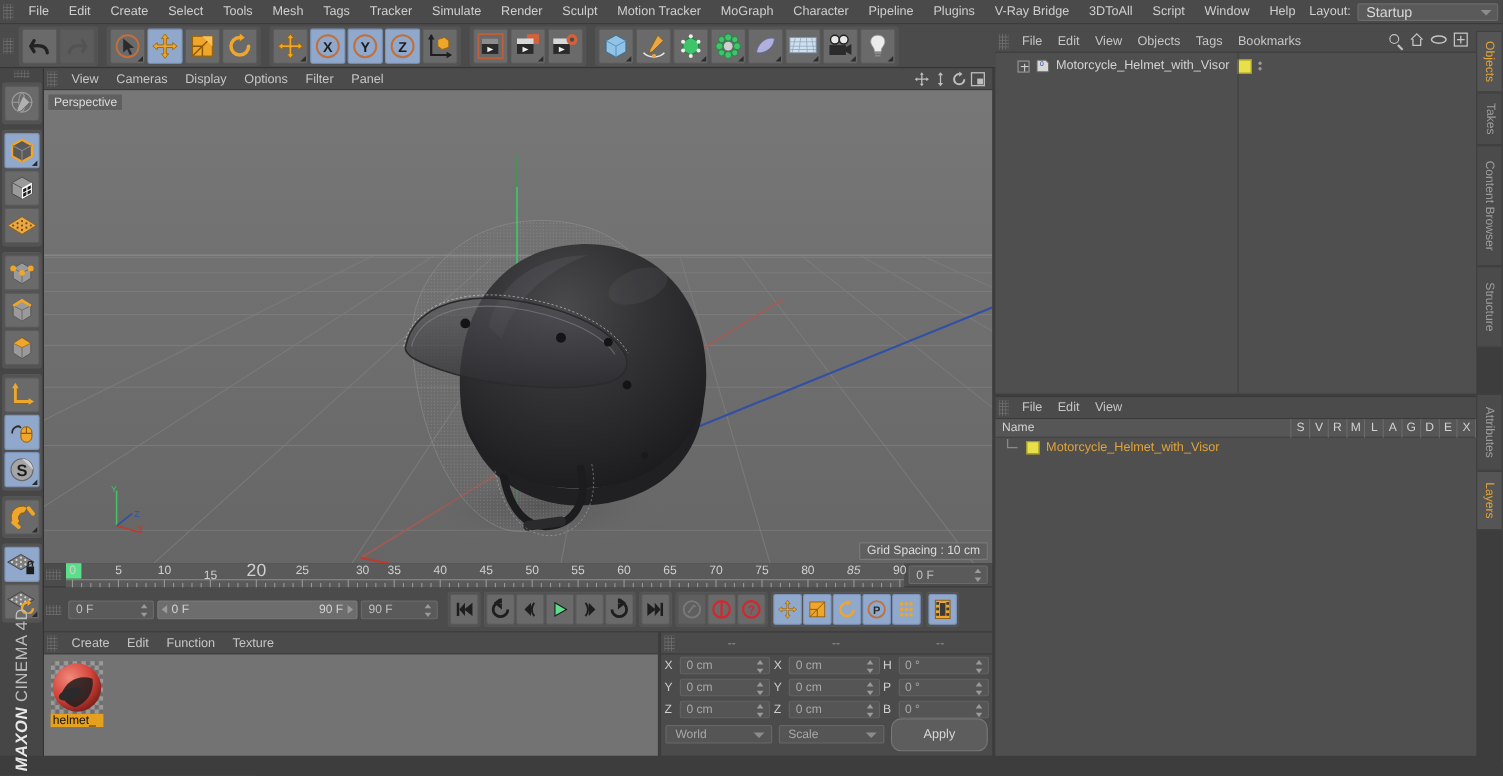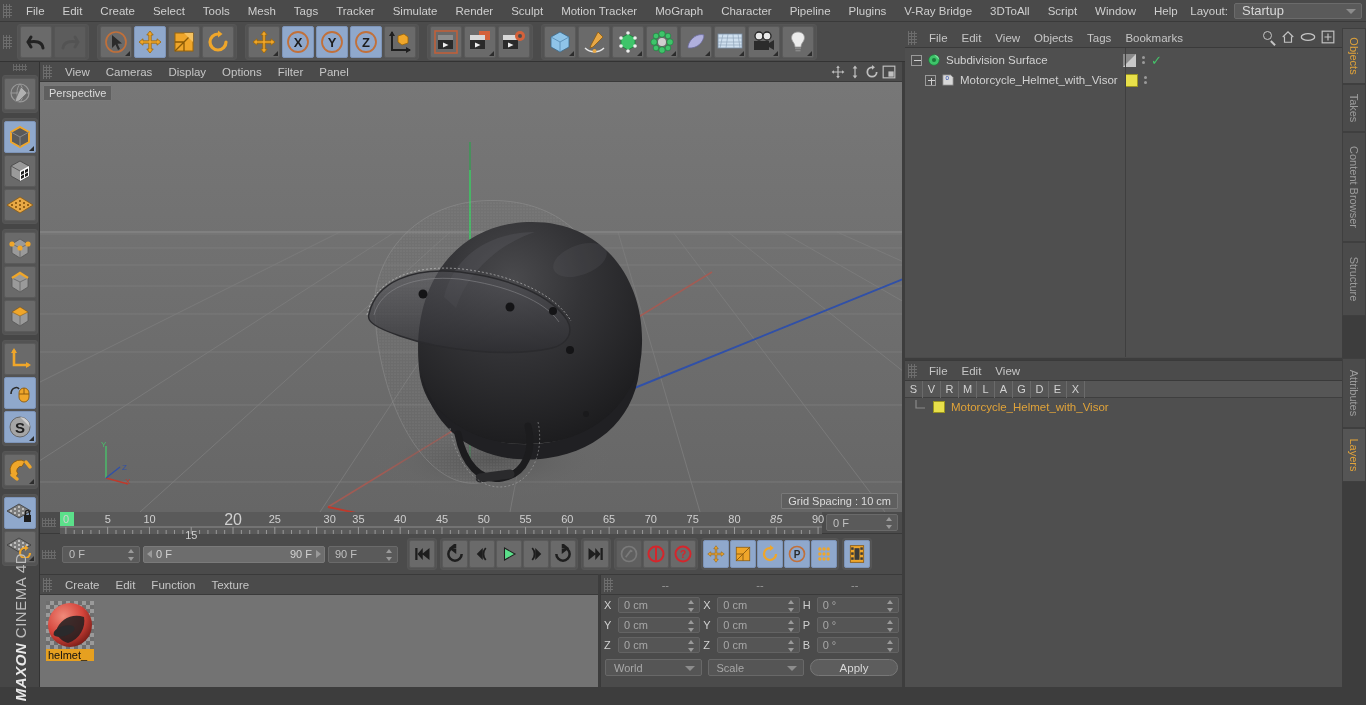--- a/index.html
+++ b/index.html
@@ -144,21 +144,21 @@
   .coords .hdr .dash { flex:1; text-align:center; color:#9a9a9a; font-size:11px; }
   .crow { display:flex; align-items:center; height:20px; padding:0 3px; gap:3px; }
   .clab { width:11px; font-size:11px; color:#d0d0d0; text-align:left; }
   .cfield { flex:1; height:16px; background:#555; border:1px solid #636363; border-radius:2px;
      color:#a8a8a8; font-size:11px; display:flex; align-items:center; padding-left:5px; position:relative; }
   .crow3 { display:flex; align-items:center; height:22px; padding:3px 4px 0 4px; gap:6px; }
   .csel { flex:1; height:17px; background:#555; border:1px solid #686868; border-radius:2px;
      color:#a8a8a8; font-size:11px; display:flex; align-items:center; padding-left:8px; position:relative; }
   .csel .arrow { position:absolute; right:6px; top:6px;
      border-left:5px solid transparent; border-right:5px solid transparent; border-top:5px solid #8c8c8c; }
-  .applybtn { width:88px; height:17px; background:#5d5d5d; border:1px solid #777; border-radius:9px;
+  .applybtn { width:88px; height:30px; background:#5d5d5d; border:1px solid #777; border-radius:9px;
      color:#d8d8d8; font-size:11.5px; display:flex; align-items:center; justify-content:center; }
 
   
   .objmgr { position:absolute; left:905px; top:28px; width:437px; height:330px; background:#4b4b4b; }
   .omhdr { height:20px; display:flex; align-items:center; border-bottom:1px solid #3a3a3a; }
   .omhdr .mi { padding:0 7px; line-height:20px; font-size:11.5px; color:#c6c6c6; }
   .omicons { margin-left:auto; display:flex; align-items:center; gap:5px; padding-right:7px; }
   .ombody { height:309px; background:#4f4f4f; position:relative; padding-top:2px;}
   .otrow { height:20px; display:flex; align-items:center; position:relative; font-size:11.5px; }
   .otrow .cols { position:absolute; right:180px; top:0; height:20px; display:flex; align-items:center; gap:6px; }
@@ -812,21 +812,21 @@
               <path d="M750.3333333333334 18 V22"></path>
               <path d="M758.8888888888889 18 V22"></path>
               <path d="M767.4444444444445 18 V22"></path>
               <path d="M776 15 V22"></path>
             </g>
         </svg>
         <div id="tick-labels" style="position: absolute; left: 4px; right: 6px; top: 0px; height: 15px;">
             <span style="position:absolute;left:calc(0% - 10px);top:0;width:24px;text-align:center;font-size:11px;color:#d0d0d0;line-height:15px;">0</span>
             <span style="position:absolute;left:calc(5.555555555555555% - 10px);top:0;width:24px;text-align:center;font-size:11px;color:#d0d0d0;line-height:15px;">5</span>
             <span style="position:absolute;left:calc(11.11111111111111% - 10px);top:0;width:24px;text-align:center;font-size:11px;color:#d0d0d0;line-height:15px;">10</span>
-            <span style="position:absolute;left:calc(16.666666666666664% - 10px);top:16px;width:24px;text-align:center;font-size:11px;color:#d0d0d0;line-height:15px;">15</span>
+            <span style="position:absolute;left:calc(16.666666666666664% - 10px);top:4px;width:24px;text-align:center;font-size:11px;color:#d0d0d0;line-height:15px;">15</span>
             <span style="position:absolute;left:calc(22.22222222222222% - 10px);top:0;width:24px;text-align:center;font-size:16px;color:#d0d0d0;line-height:15px;">20</span>
             <span style="position:absolute;left:calc(27.77777777777778% - 10px);top:0;width:24px;text-align:center;font-size:11px;color:#d0d0d0;line-height:15px;">25</span>
             <span style="position:absolute;left:calc(33.33333333333333% - 10px);top:0;width:24px;text-align:center;font-size:11px;color:#d0d0d0;line-height:15px;margin-left:13px;">30</span>
             <span style="position:absolute;left:calc(38.88888888888889% - 10px);top:0;width:24px;text-align:center;font-size:11px;color:#d0d0d0;line-height:15px;">35</span>
             <span style="position:absolute;left:calc(44.44444444444444% - 10px);top:0;width:24px;text-align:center;font-size:11px;color:#d0d0d0;line-height:15px;">40</span>
             <span style="position:absolute;left:calc(50% - 10px);top:0;width:24px;text-align:center;font-size:11px;color:#d0d0d0;line-height:15px;">45</span>
             <span style="position:absolute;left:calc(55.55555555555556% - 10px);top:0;width:24px;text-align:center;font-size:11px;color:#d0d0d0;line-height:15px;">50</span>
             <span style="position:absolute;left:calc(61.111111111111114% - 10px);top:0;width:24px;text-align:center;font-size:11px;color:#d0d0d0;line-height:15px;">55</span>
             <span style="position:absolute;left:calc(66.66666666666666% - 10px);top:0;width:24px;text-align:center;font-size:11px;color:#d0d0d0;line-height:15px;">60</span>
             <span style="position:absolute;left:calc(72.22222222222221% - 10px);top:0;width:24px;text-align:center;font-size:11px;color:#d0d0d0;line-height:15px;">65</span>
@@ -1124,44 +1124,20 @@
         <div>
           <svg width="14" height="14" viewBox="0 0 24 24">
               <rect x="2" y="2" width="20" height="20" fill="none" stroke="#c4c4c4" stroke-width="2"></rect>
               <path d="M12 6 V18 M6 12 H18" stroke="#c4c4c4" stroke-width="2"></path>
             </svg>
         </div>
       </div>
     </div>
 
     <div class="ombody">
-      <div class="otrow" style="padding-left:6px;">
-        <span class="plusbox"></span>
-        <span style="margin:0 5px 0 5px;display:flex;">
-          <svg width="14" height="14" viewBox="0 0 24 24">
-              <circle cx="12" cy="12" r="9" fill="#3ec46a" stroke="#1a7c3a" stroke-width="1.2"></circle>
-              <path d="M12 3 A9 9 0 0 1 21 12" fill="#7ce09c"></path>
-              <circle cx="12" cy="12" r="3.5" fill="#1d7a3c"></circle>
-            </svg>
-        </span>
-        <span style="color:#d2d2d2;">Subdivision Surface</span>
-        <span class="cols">
-          <span style="display:flex;">
-            <svg width="13" height="13" viewBox="0 0 14 14">
-                <rect width="14" height="14" fill="#8a8a8a"></rect>
-                <path d="M0 14 L14 0 L14 14 Z" fill="#c8c8c8"></path>
-              </svg>
-          </span>
-          <span style="display:flex;flex-direction:column;gap:2px;">
-            <i style="width:3px;height:3px;background:#9a9a9a;border-radius:50%;display:block;"></i>
-            <i style="width:3px;height:3px;background:#9a9a9a;border-radius:50%;display:block;"></i>
-          </span>
-          <span style="color:#44c46a;font-size:13px;line-height:1;">✓</span>
-        </span>
-      </div>
 
       <div class="otrow" style="padding-left:20px;">
         <span class="plusbox plus"></span>
         <span style="margin:0 5px 0 5px;display:flex;">
           <svg width="14" height="14" viewBox="0 0 16 16">
               <path d="M2 2 H11 L14 5 V14 H2 Z" fill="#d8d8d8" stroke="#6a6a6a" stroke-width="1"></path>
               <text x="5" y="8" font-size="7" fill="#2244aa" font-family="Liberation Sans, sans-serif">0</text>
             </svg>
         </span>
         <span style="color:#d2d2d2;">Motorcycle_Helmet_with_Visor</span>
@@ -1179,20 +1155,21 @@
   </div>
 
   <div class="laymgr">
     <div class="lmhdr">
       <div class="gripper"></div>
       <div class="mi">File</div>
       <div class="mi">Edit</div>
       <div class="mi">View</div>
     </div>
     <div class="lmcols">
+      <div class="name">Name</div>
       <div class="c">S</div>
       <div class="c">V</div>
       <div class="c">R</div>
       <div class="c">M</div>
       <div class="c">L</div>
       <div class="c">A</div>
       <div class="c">G</div>
       <div class="c">D</div>
       <div class="c">E</div>
       <div class="c">X</div>

